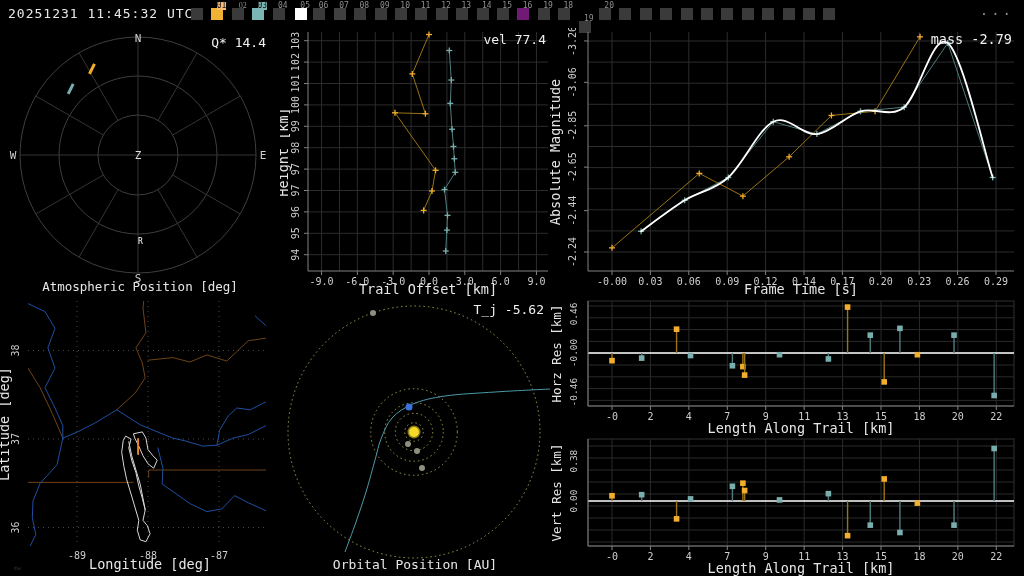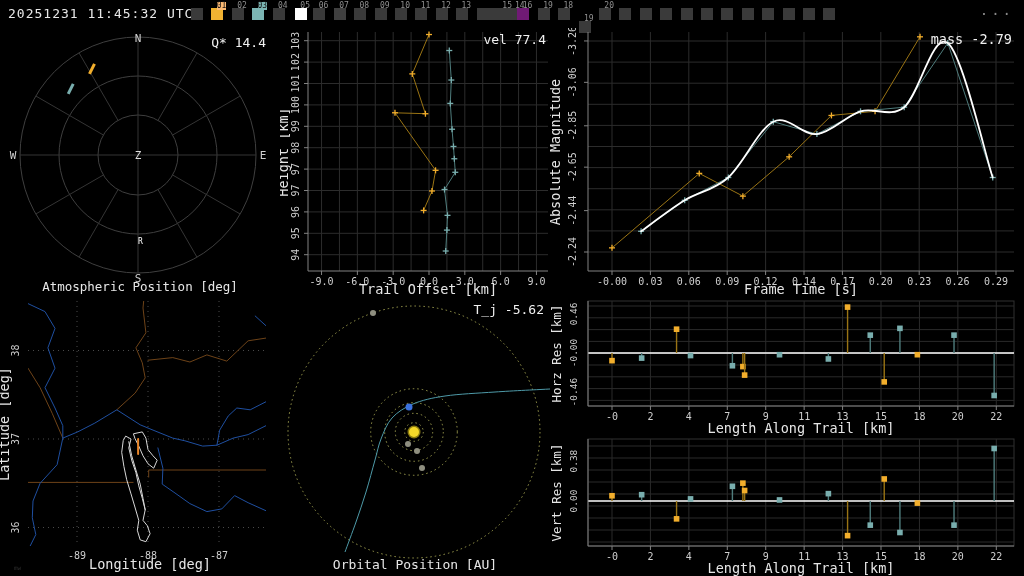--- a/index.html
+++ b/index.html
@@ -19,21 +19,21 @@
 
 <div id="app">
   <div id="topbar">
     <span id="timestamp">20251231 11:45:32 UTC</span>
     <div id="frames">
         <div class="frame" style="left: 0px; background: rgb(58, 58, 58);"></div>
         <div class="frame" style="left: 20.4px; background: rgb(240, 178, 50);">
           <span class="num" style="color: rgb(20, 20, 20); background: #fdba74;">01</span>
         </div>
         <div class="frame" style="left: 40.8px; background: rgb(58, 58, 58);">
-          <span class="num" style="color: rgb(144, 144, 144);">02</span>
+          <span class="num" style="color: rgb(144, 144, 144); font-family: Liberation Serif, serif;">02</span>
         </div>
         <div class="frame" style="left: 61.2px; background: rgb(124, 182, 180);">
           <span class="num" style="color: rgb(20, 20, 20); background: rgb(124, 182, 180);">03</span>
         </div>
         <div class="frame" style="left: 81.6px; background: rgb(58, 58, 58);">
           <span class="num" style="color: rgb(144, 144, 144);">04</span>
         </div>
         <div class="frame" style="left: 104px; background: #ffffff;">
           <span class="num" style="color: rgb(144, 144, 144);">05</span>
         </div>
@@ -54,21 +54,21 @@
         </div>
         <div class="frame" style="left: 224.4px; background: rgb(58, 58, 58);">
           <span class="num" style="color: rgb(144, 144, 144);">11</span>
         </div>
         <div class="frame" style="left: 244.8px; background: rgb(58, 58, 58);">
           <span class="num" style="color: rgb(144, 144, 144);">12</span>
         </div>
         <div class="frame" style="left: 265.2px; background: rgb(58, 58, 58);">
           <span class="num" style="color: rgb(144, 144, 144);">13</span>
         </div>
-        <div class="frame" style="left: 285.6px; background: rgb(58, 58, 58); padding-left: 33px;">
+        <div class="frame" style="left: 285.6px; background: rgb(58, 58, 58);">
           <span class="num" style="color: rgb(144, 144, 144);">14</span>
         </div>
         <div class="frame" style="left: 306px; background: rgb(58, 58, 58);">
           <span class="num" style="color: rgb(144, 144, 144);">15</span>
         </div>
         <div class="frame" style="left: 326.4px; background: #701a75;">
           <span class="num" style="color: rgb(144, 144, 144);">16</span>
         </div>
         <div class="frame" style="left: 346.8px; background: rgb(58, 58, 58);">
           <span class="num" style="color: rgb(144, 144, 144);">19</span>

